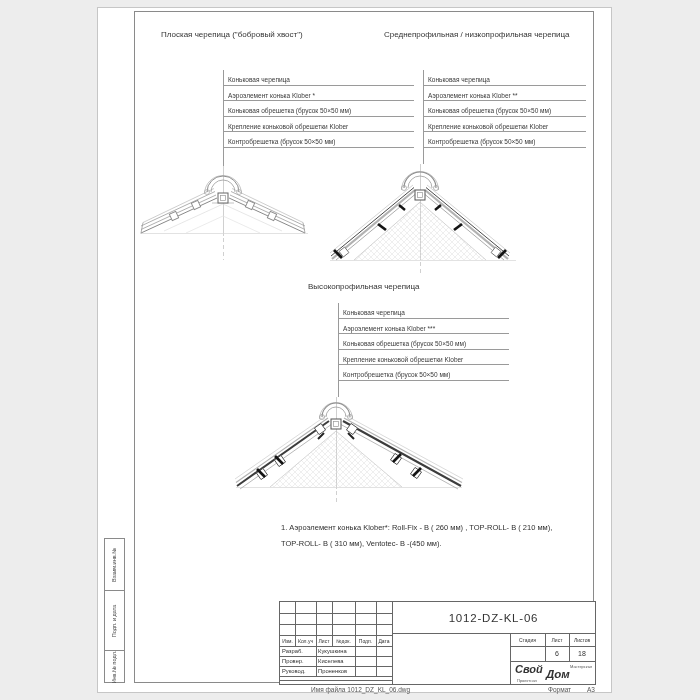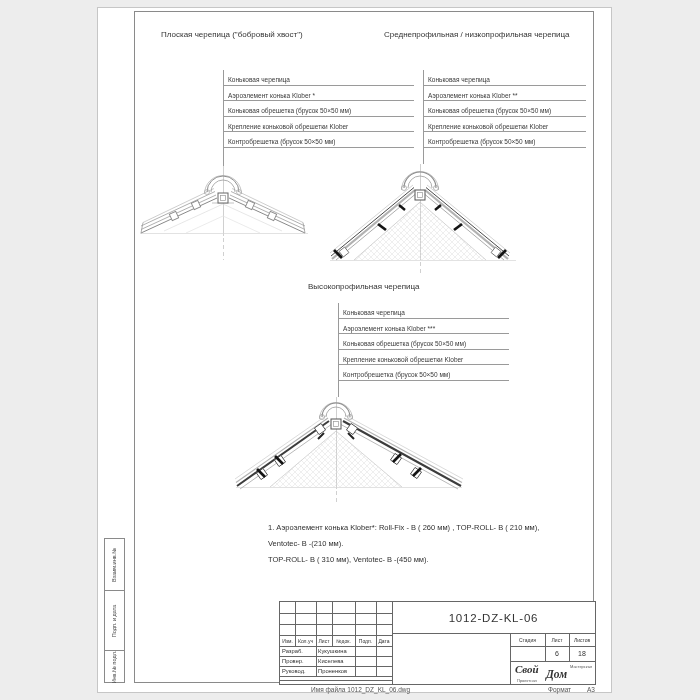--- a/index.html
+++ b/index.html
@@ -18,21 +18,21 @@
   .side-cell{border:1px solid #8a8a8a;box-sizing:border-box;display:flex;align-items:center;justify-content:center;background:#fff}
   .side-cell span{transform:rotate(-90deg);font-size:5.5px;color:#444;white-space:nowrap}
   
   .tb{left:181px;top:593px;width:315px;height:82px;border:1px solid #666;box-sizing:content-box;background:#fff}
   .tb .txt{position:absolute;color:#333}
   .tb .c{display:flex;align-items:center;justify-content:center;text-align:right}
   .tb-desig{font-size:11.5px;letter-spacing:.8px;color:#333}
   .tb-small{font-size:5px;color:#444;white-space:nowrap}
   .tb-name{font-size:5.8px;color:#333;white-space:nowrap}
   .tb-desc{font-size:7.2px;line-height:8.6px;color:#333;text-align:center;white-space:nowrap}
-  .logo-word{font-family:Liberation Serif, serif;font-style:italic;font-weight:bold;color:#222}
+  .logo-word{font-family:Liberation Sans, sans-serif;font-style:italic;font-weight:bold;color:#222}
   .caption{font-size:6.5px;color:#555;white-space:nowrap}
 </style>
 </head>
 <body>
 
 <div class="abs paper">
 
   <div class="abs frame"></div>
 
   <div class="abs side-cell" style="left:6px;top:530px;width:21px;height:53px">
@@ -245,23 +245,22 @@
       <path d="M94,20 A10,10 0 0 1 114,20" fill="none" stroke="#9c9c9c" stroke-width="0.8"></path>
       <circle cx="90" cy="20" r="2.5" fill="none" stroke="#999" stroke-width="0.7"></circle>
       <circle cx="118" cy="20" r="2.5" fill="none" stroke="#999" stroke-width="0.7"></circle>
     </g>
     <g>
       <rect x="99" y="22" width="10" height="10" fill="#fff" stroke="#555" stroke-width="1"></rect>
       <rect x="101.5" y="24.5" width="5" height="5" fill="none" stroke="#999" stroke-width="0.7"></rect>
     </g>
   </svg>
 
-  <div class="abs notes" style="left:170px;top:512px;width:312px">
+  <div class="abs notes" style="left:183px;top:512px;width:312px">
     <div>1. Аэроэлемент конька  Klober*: Roll-Fix - B ( 260 мм) , TOP-ROLL- B ( 210 мм),</div>
-    <div>Ventotec- B -(210 мм).</div>
     <div>TOP-ROLL- B ( 310 мм),  Ventotec- B -(450 мм).</div>
   </div>
 
   <div class="abs tb">
     <svg width="315" height="82" viewBox="0 0 315 82" style="position:absolute;left:0;top:0">
       <line x1="112.5" y1="0" x2="112.5" y2="82" stroke="#666" stroke-width="1"></line>
       <line x1="230.5" y1="31" x2="230.5" y2="82" stroke="#666" stroke-width="1"></line>
       <line x1="36.5" y1="0" x2="36.5" y2="74" stroke="#666" stroke-width="1"></line>
       <line x1="75.5" y1="0" x2="75.5" y2="74" stroke="#666" stroke-width="1"></line>
       <line x1="96.5" y1="0" x2="96.5" y2="74" stroke="#666" stroke-width="1"></line>

